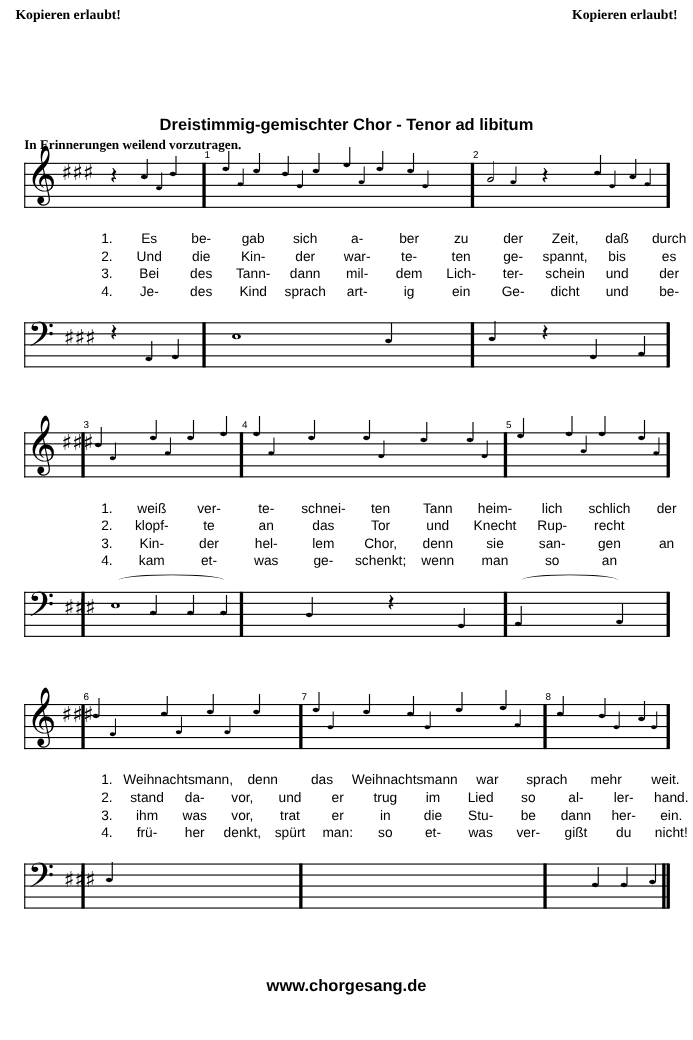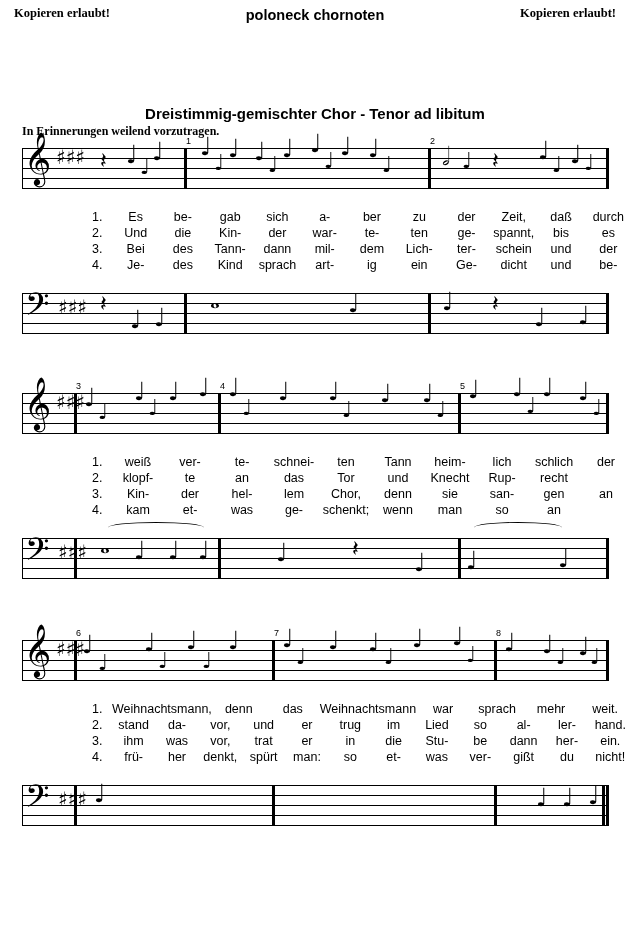--- a/index.html
+++ b/index.html
@@ -193,21 +193,20 @@
     height: 10px;
   }
 </style>
 </head>
 <body>
 
 <div class="page">
 
   <div class="copy-left">Kopieren erlaubt!</div>
   <div class="copy-right">Kopieren erlaubt!</div>
-  <div class="site-top">poloneck chornoten</div>
   <div class="subtitle-2">Dreistimmig-gemischter Chor - Tenor ad libitum</div>
   <div class="perf-note">In Erinnerungen weilend vorzutragen.</div>
 
   <div class="system" style="top:148px;">
 
     <div class="staff" style="height:40px;">
       <div class="line" style="top:0px;"></div>
       <div class="line" style="top:10px;"></div>
       <div class="line" style="top:20px;"></div>
       <div class="line" style="top:30px;"></div>
@@ -564,14 +563,15 @@
       <div class="barline thick" style="left:584px;top:0px;height:41px;"></div>
       <span class="clef bass">𝄢</span>
       <span class="keysig" style="left:36px;top:4px;">♯♯♯</span>
       <span class="note" style="left:72px;top:-4px;">♩</span>
       <span class="note" style="left:514px;top:0px;">♩</span>
       <span class="note" style="left:540px;top:0px;">♩</span>
       <span class="note" style="left:566px;top:-2px;">♩</span>
     </div>
   </div>
 
+  <div class="footer-url">www.chorgesang.de</div>
 
 </div>
 
 </body></html>

